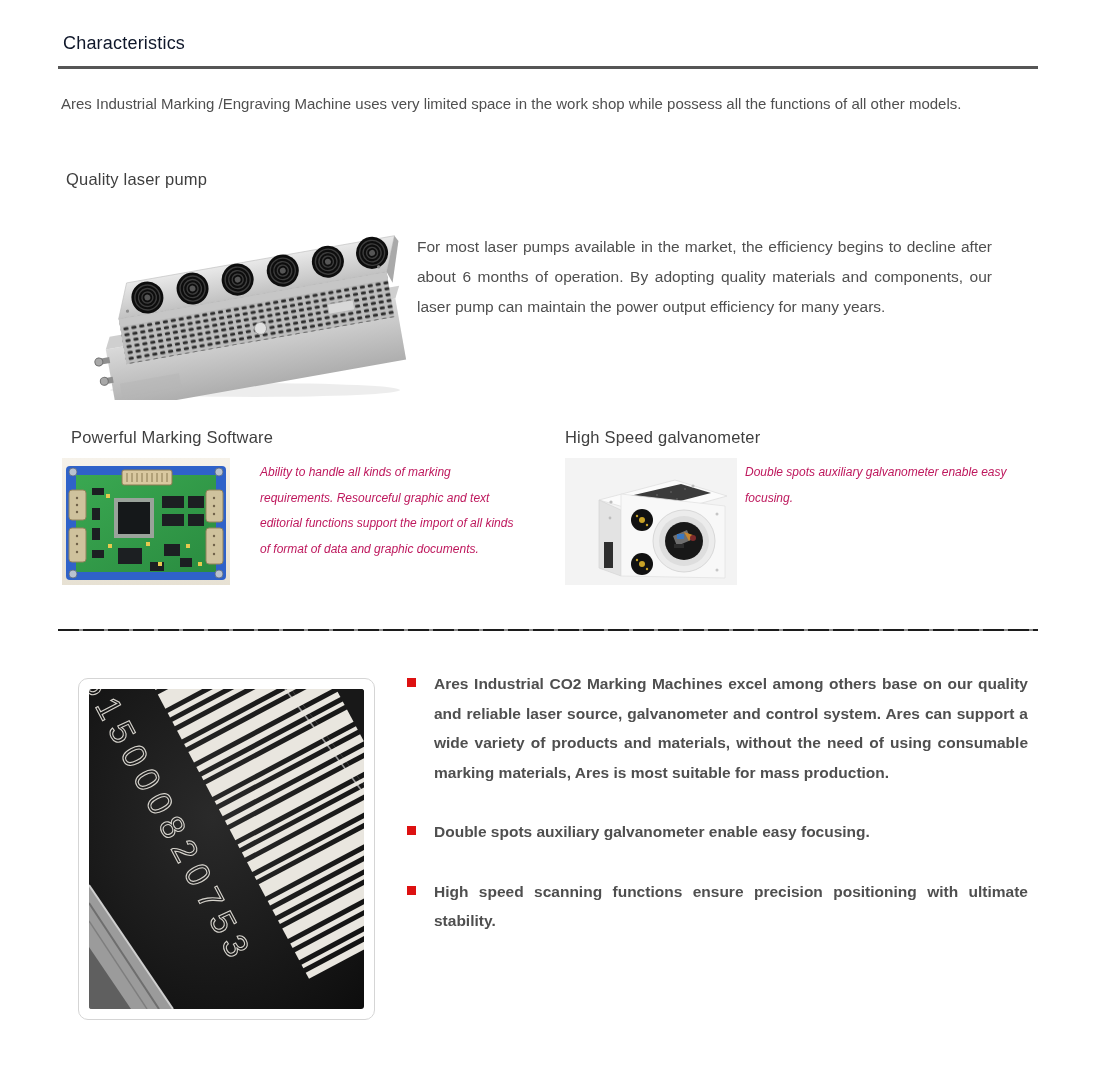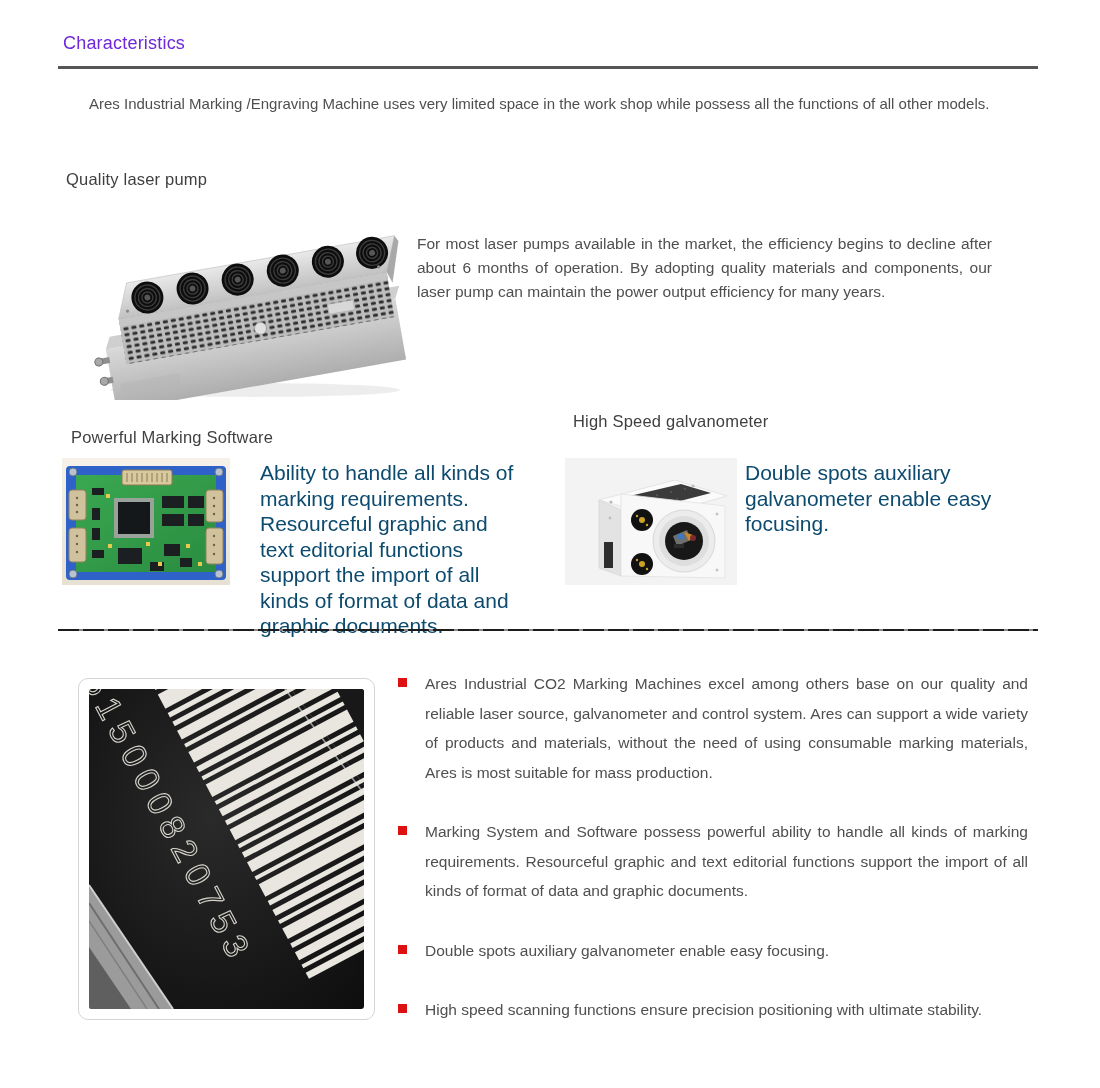--- a/index.html
+++ b/index.html
@@ -3,53 +3,53 @@
 <meta charset="utf-8">
 <style>
   html,body{margin:0;padding:0;}
   body{
     width:1100px;height:1088px;position:relative;background:#ffffff;
     font-family:"Liberation Sans","DejaVu Sans",sans-serif;
     color:#4f4f4f;overflow:hidden;
   }
   .abs{position:absolute;}
   .page-title{
-    left:63px;top:33px;font-size:18px;color:#6d28d9;letter-spacing:.2px;
+    left:63px;top:33px;font-size:18px;color:#0f172a;letter-spacing:.2px;
   }
   .title-rule{
     left:58px;top:66px;width:980px;height:3px;background:#565656;
   }
   .intro{
-    left:61px;top:91px;width:1000px;font-size:15px;line-height:26px;color:#4f4f4f;margin-left:28px;
+    left:61px;top:91px;width:1000px;font-size:15px;line-height:26px;color:#4f4f4f;
   }
   .sec-heading{
     font-size:16.5px;color:#3f3f3f;letter-spacing:.2px;text-align:right;
   }
   .pump-body{
-    left:417px;top:232px;width:575px;font-size:15.5px;line-height:24px;
+    left:417px;top:232px;width:575px;font-size:15.5px;line-height:30px;
     text-align:justify;color:#4f4f4f;
   }
   .col-body{
-    font-size:21px;line-height:25.5px;color:#0c4a6e;
+    font-size:12px;line-height:25.5px;color:#be185d;font-style:italic;
   }
   .dashed-divider{
     left:58px;top:629px;width:980px;height:2px;
     background:repeating-linear-gradient(90deg,#1c1c1c 0px,#1c1c1c 21px,#8a8a8a 21px,#8a8a8a 25px);
   }
   .photo-frame{
     left:78px;top:678px;width:275px;height:320px;background:#ffffff;
     border:1px solid #d5d5d5;border-radius:10px;padding:10px;
   }
   .photo-frame svg{border-radius:3px;display:block;}
   .feature-list{
     left:418px;top:669px;width:610px;list-style:none;margin:0;padding:0;
   }
   .feature-list li{
-    position:relative;margin:0 0 30px 7px;font-size:15.5px;line-height:29.5px;
-    text-align:justify;color:#4f4f4f;
+    position:relative;margin:0 0 30px 16px;font-size:15.5px;line-height:29.5px;
+    text-align:justify;color:#4f4f4f;font-weight:bold;
   }
   .feature-list li .sq{
     position:absolute;left:-27px;top:9px;width:9px;height:9px;background:#dd1111;
   }
 </style>
 </head>
 <body>
 
 <div class="abs page-title">Characteristics</div>
 <div class="abs title-rule"></div>
@@ -200,21 +200,21 @@
       <circle cx="11" cy="14" r="4"></circle>
         <circle cx="157" cy="14" r="4"></circle>
       <circle cx="11" cy="116" r="4"></circle>
         <circle cx="157" cy="116" r="4"></circle>
     </g>
   </svg>
 </div>
 
 <div class="abs col-body" style="left:260px;top:460px;width:262px;">Ability to handle all kinds of marking requirements.  Resourceful graphic and text editorial functions support the import of all kinds of format of data and graphic documents.</div>
 
-<div class="abs sec-heading" style="left:565px;top:412px;margin-left:8px;">High Speed galvanometer</div>
+<div class="abs sec-heading" style="left:565px;top:428px;">High Speed galvanometer</div>
 
 <div class="abs" style="left:565px;top:458px;width:172px;height:127px;">
   <svg width="172" height="127" viewBox="0 0 172 127">
     <rect width="172" height="127" fill="#f3f3f3"></rect>
 
     <polygon points="34,42 110,22 162,38 90,58" fill="#fbfbfb" stroke="#dedede" stroke-width="0.8"></polygon>
     <polygon points="56,40 116,26 146,35 88,50" fill="#3b3b3b"></polygon>
     <g fill="#5a5a5a">
       <circle cx="78" cy="40" r="1"></circle>
         <circle cx="92" cy="37" r="1"></circle>
@@ -327,23 +327,19 @@
   </svg>
 </div>
 
 <ul class="abs feature-list">
   <li>
     <span class="sq"></span>
     <span>Ares Industrial CO2 Marking Machines excel among others base on our quality and reliable laser source, galvanometer and control system. Ares can support a wide variety of products and materials, without the need of using consumable marking materials, Ares is most suitable for mass production.</span>
   </li>
   <li>
     <span class="sq"></span>
-    <span>Marking System and Software possess powerful ability to handle all kinds of marking requirements. Resourceful graphic and text editorial functions support the import of all kinds of format of data and graphic documents.</span>
-  </li>
-  <li>
-    <span class="sq"></span>
     <span>Double spots auxiliary galvanometer enable easy focusing.</span>
   </li>
   <li>
     <span class="sq"></span>
     <span>High speed scanning functions ensure precision positioning with ultimate stability.</span>
   </li>
 </ul>
 
 </body></html>

